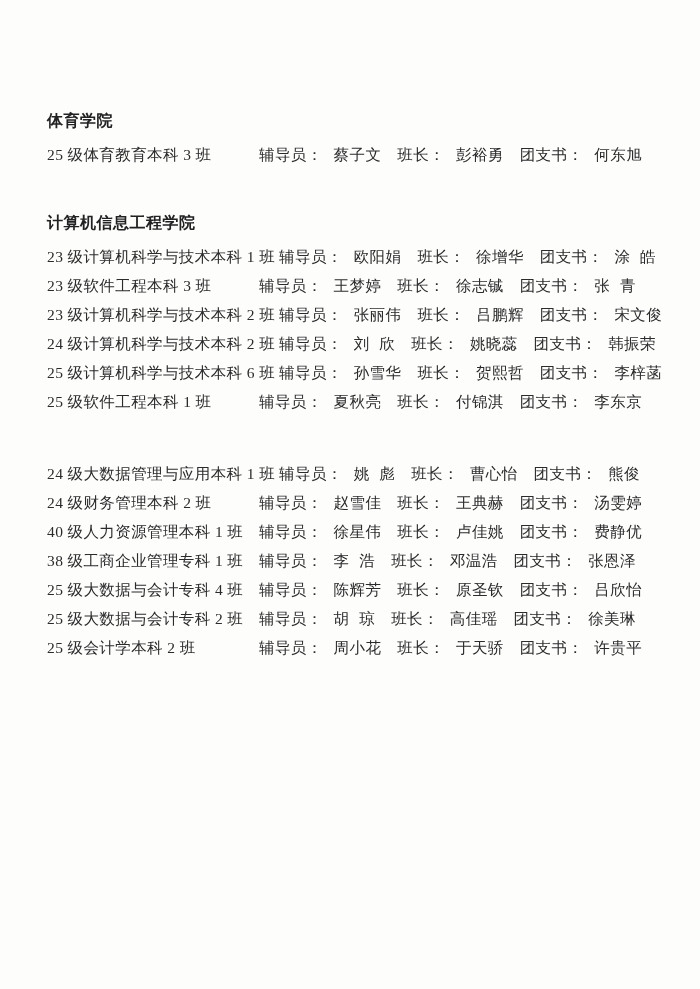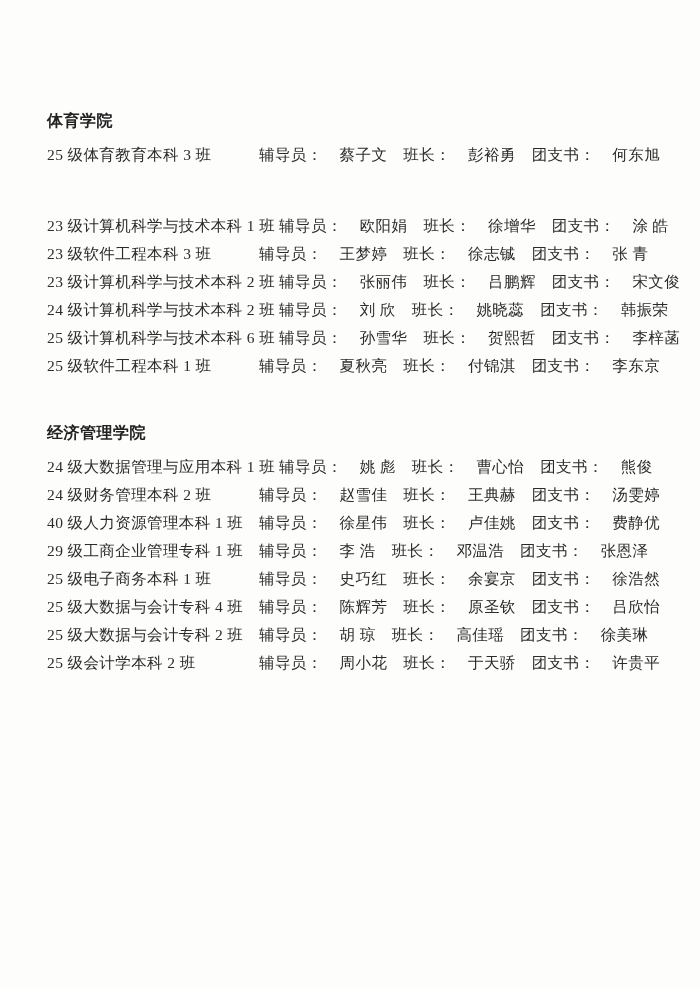--- a/index.html
+++ b/index.html
@@ -43,42 +43,41 @@
     min-width: 208px;
     vertical-align: baseline;
   }
   .info {
     display: inline-block;
     margin-left: 4px;
   }
   .pair { display: inline; }
   .pair + .pair { margin-left: 16px; }
   .lbl { display: inline; font-family: Liberation Serif, serif; }
-  .name { display: inline; margin-left: 17px; }
+  .name { display: inline; margin-left: 11px; font-family: Liberation Mono, monospace; }
 </style>
 </head>
 <body>
 
 <div class="page" id="doc-root">
     <div class="section">
       <h2 class="section-title">体育学院</h2>
       <div class="row"><span class="cls">25 级体育教育本科 3 班</span><span class="info"><span class="pair"><span class="lbl">辅导员：</span><span class="name">蔡子文</span></span><span class="pair"><span class="lbl">班长：</span><span class="name">彭裕勇</span></span><span class="pair"><span class="lbl">团支书：</span><span class="name">何东旭</span></span></span></div>
     </div>
     <div class="section">
+      <h2 class="section-title">计算机信息工程学院</h2>
       <div class="row"><span class="cls">23 级计算机科学与技术本科 1 班</span><span class="info"><span class="pair"><span class="lbl">辅导员：</span><span class="name">欧阳娟</span></span><span class="pair"><span class="lbl">班长：</span><span class="name">徐增华</span></span><span class="pair"><span class="lbl">团支书：</span><span class="name">涂 皓</span></span></span></div>
       <div class="row"><span class="cls">23 级软件工程本科 3 班</span><span class="info"><span class="pair"><span class="lbl">辅导员：</span><span class="name">王梦婷</span></span><span class="pair"><span class="lbl">班长：</span><span class="name">徐志铖</span></span><span class="pair"><span class="lbl">团支书：</span><span class="name">张 青</span></span></span></div>
       <div class="row"><span class="cls">23 级计算机科学与技术本科 2 班</span><span class="info"><span class="pair"><span class="lbl">辅导员：</span><span class="name">张丽伟</span></span><span class="pair"><span class="lbl">班长：</span><span class="name">吕鹏辉</span></span><span class="pair"><span class="lbl">团支书：</span><span class="name">宋文俊</span></span></span></div>
       <div class="row"><span class="cls">24 级计算机科学与技术本科 2 班</span><span class="info"><span class="pair"><span class="lbl">辅导员：</span><span class="name">刘 欣</span></span><span class="pair"><span class="lbl">班长：</span><span class="name">姚晓蕊</span></span><span class="pair"><span class="lbl">团支书：</span><span class="name">韩振荣</span></span></span></div>
       <div class="row"><span class="cls">25 级计算机科学与技术本科 6 班</span><span class="info"><span class="pair"><span class="lbl">辅导员：</span><span class="name">孙雪华</span></span><span class="pair"><span class="lbl">班长：</span><span class="name">贺熙哲</span></span><span class="pair"><span class="lbl">团支书：</span><span class="name">李梓菡</span></span></span></div>
       <div class="row"><span class="cls">25 级软件工程本科 1 班</span><span class="info"><span class="pair"><span class="lbl">辅导员：</span><span class="name">夏秋亮</span></span><span class="pair"><span class="lbl">班长：</span><span class="name">付锦淇</span></span><span class="pair"><span class="lbl">团支书：</span><span class="name">李东京</span></span></span></div>
     </div>
     <div class="section">
-      <h2 class="section-title">经济管理学院</h2>
       <div class="row"><span class="cls">24 级大数据管理与应用本科 1 班</span><span class="info"><span class="pair"><span class="lbl">辅导员：</span><span class="name">姚 彪</span></span><span class="pair"><span class="lbl">班长：</span><span class="name">曹心怡</span></span><span class="pair"><span class="lbl">团支书：</span><span class="name">熊俊</span></span></span></div>
       <div class="row"><span class="cls">24 级财务管理本科 2 班</span><span class="info"><span class="pair"><span class="lbl">辅导员：</span><span class="name">赵雪佳</span></span><span class="pair"><span class="lbl">班长：</span><span class="name">王典赫</span></span><span class="pair"><span class="lbl">团支书：</span><span class="name">汤雯婷</span></span></span></div>
       <div class="row"><span class="cls">40 级人力资源管理本科 1 班</span><span class="info"><span class="pair"><span class="lbl">辅导员：</span><span class="name">徐星伟</span></span><span class="pair"><span class="lbl">班长：</span><span class="name">卢佳姚</span></span><span class="pair"><span class="lbl">团支书：</span><span class="name">费静优</span></span></span></div>
-      <div class="row"><span class="cls">29 级工商企业管理专科 1 班</span><span class="info"><span class="pair"><span class="lbl">辅导员：</span><span class="name">李 浩</span></span><span class="pair"><span class="lbl">班长：</span><span class="name">邓温浩</span></span><span class="pair"><span class="lbl">团支书：</span><span class="name">张恩泽</span></span></span></div>
-      <div class="row"><span class="cls">25 级电子商务本科 1 班</span><span class="info"><span class="pair"><span class="lbl">辅导员：</span><span class="name">史巧红</span></span><span class="pair"><span class="lbl">班长：</span><span class="name">余宴京</span></span><span class="pair"><span class="lbl">团支书：</span><span class="name">徐浩然</span></span></span></div>
+      <div class="row"><span class="cls">38 级工商企业管理专科 1 班</span><span class="info"><span class="pair"><span class="lbl">辅导员：</span><span class="name">李 浩</span></span><span class="pair"><span class="lbl">班长：</span><span class="name">邓温浩</span></span><span class="pair"><span class="lbl">团支书：</span><span class="name">张恩泽</span></span></span></div>
       <div class="row"><span class="cls">25 级大数据与会计专科 4 班</span><span class="info"><span class="pair"><span class="lbl">辅导员：</span><span class="name">陈辉芳</span></span><span class="pair"><span class="lbl">班长：</span><span class="name">原圣钦</span></span><span class="pair"><span class="lbl">团支书：</span><span class="name">吕欣怡</span></span></span></div>
       <div class="row"><span class="cls">25 级大数据与会计专科 2 班</span><span class="info"><span class="pair"><span class="lbl">辅导员：</span><span class="name">胡 琼</span></span><span class="pair"><span class="lbl">班长：</span><span class="name">高佳瑶</span></span><span class="pair"><span class="lbl">团支书：</span><span class="name">徐美琳</span></span></span></div>
       <div class="row"><span class="cls">25 级会计学本科 2 班</span><span class="info"><span class="pair"><span class="lbl">辅导员：</span><span class="name">周小花</span></span><span class="pair"><span class="lbl">班长：</span><span class="name">于天骄</span></span><span class="pair"><span class="lbl">团支书：</span><span class="name">许贵平</span></span></span></div>
     </div>
   </div>
 
 </body></html>

